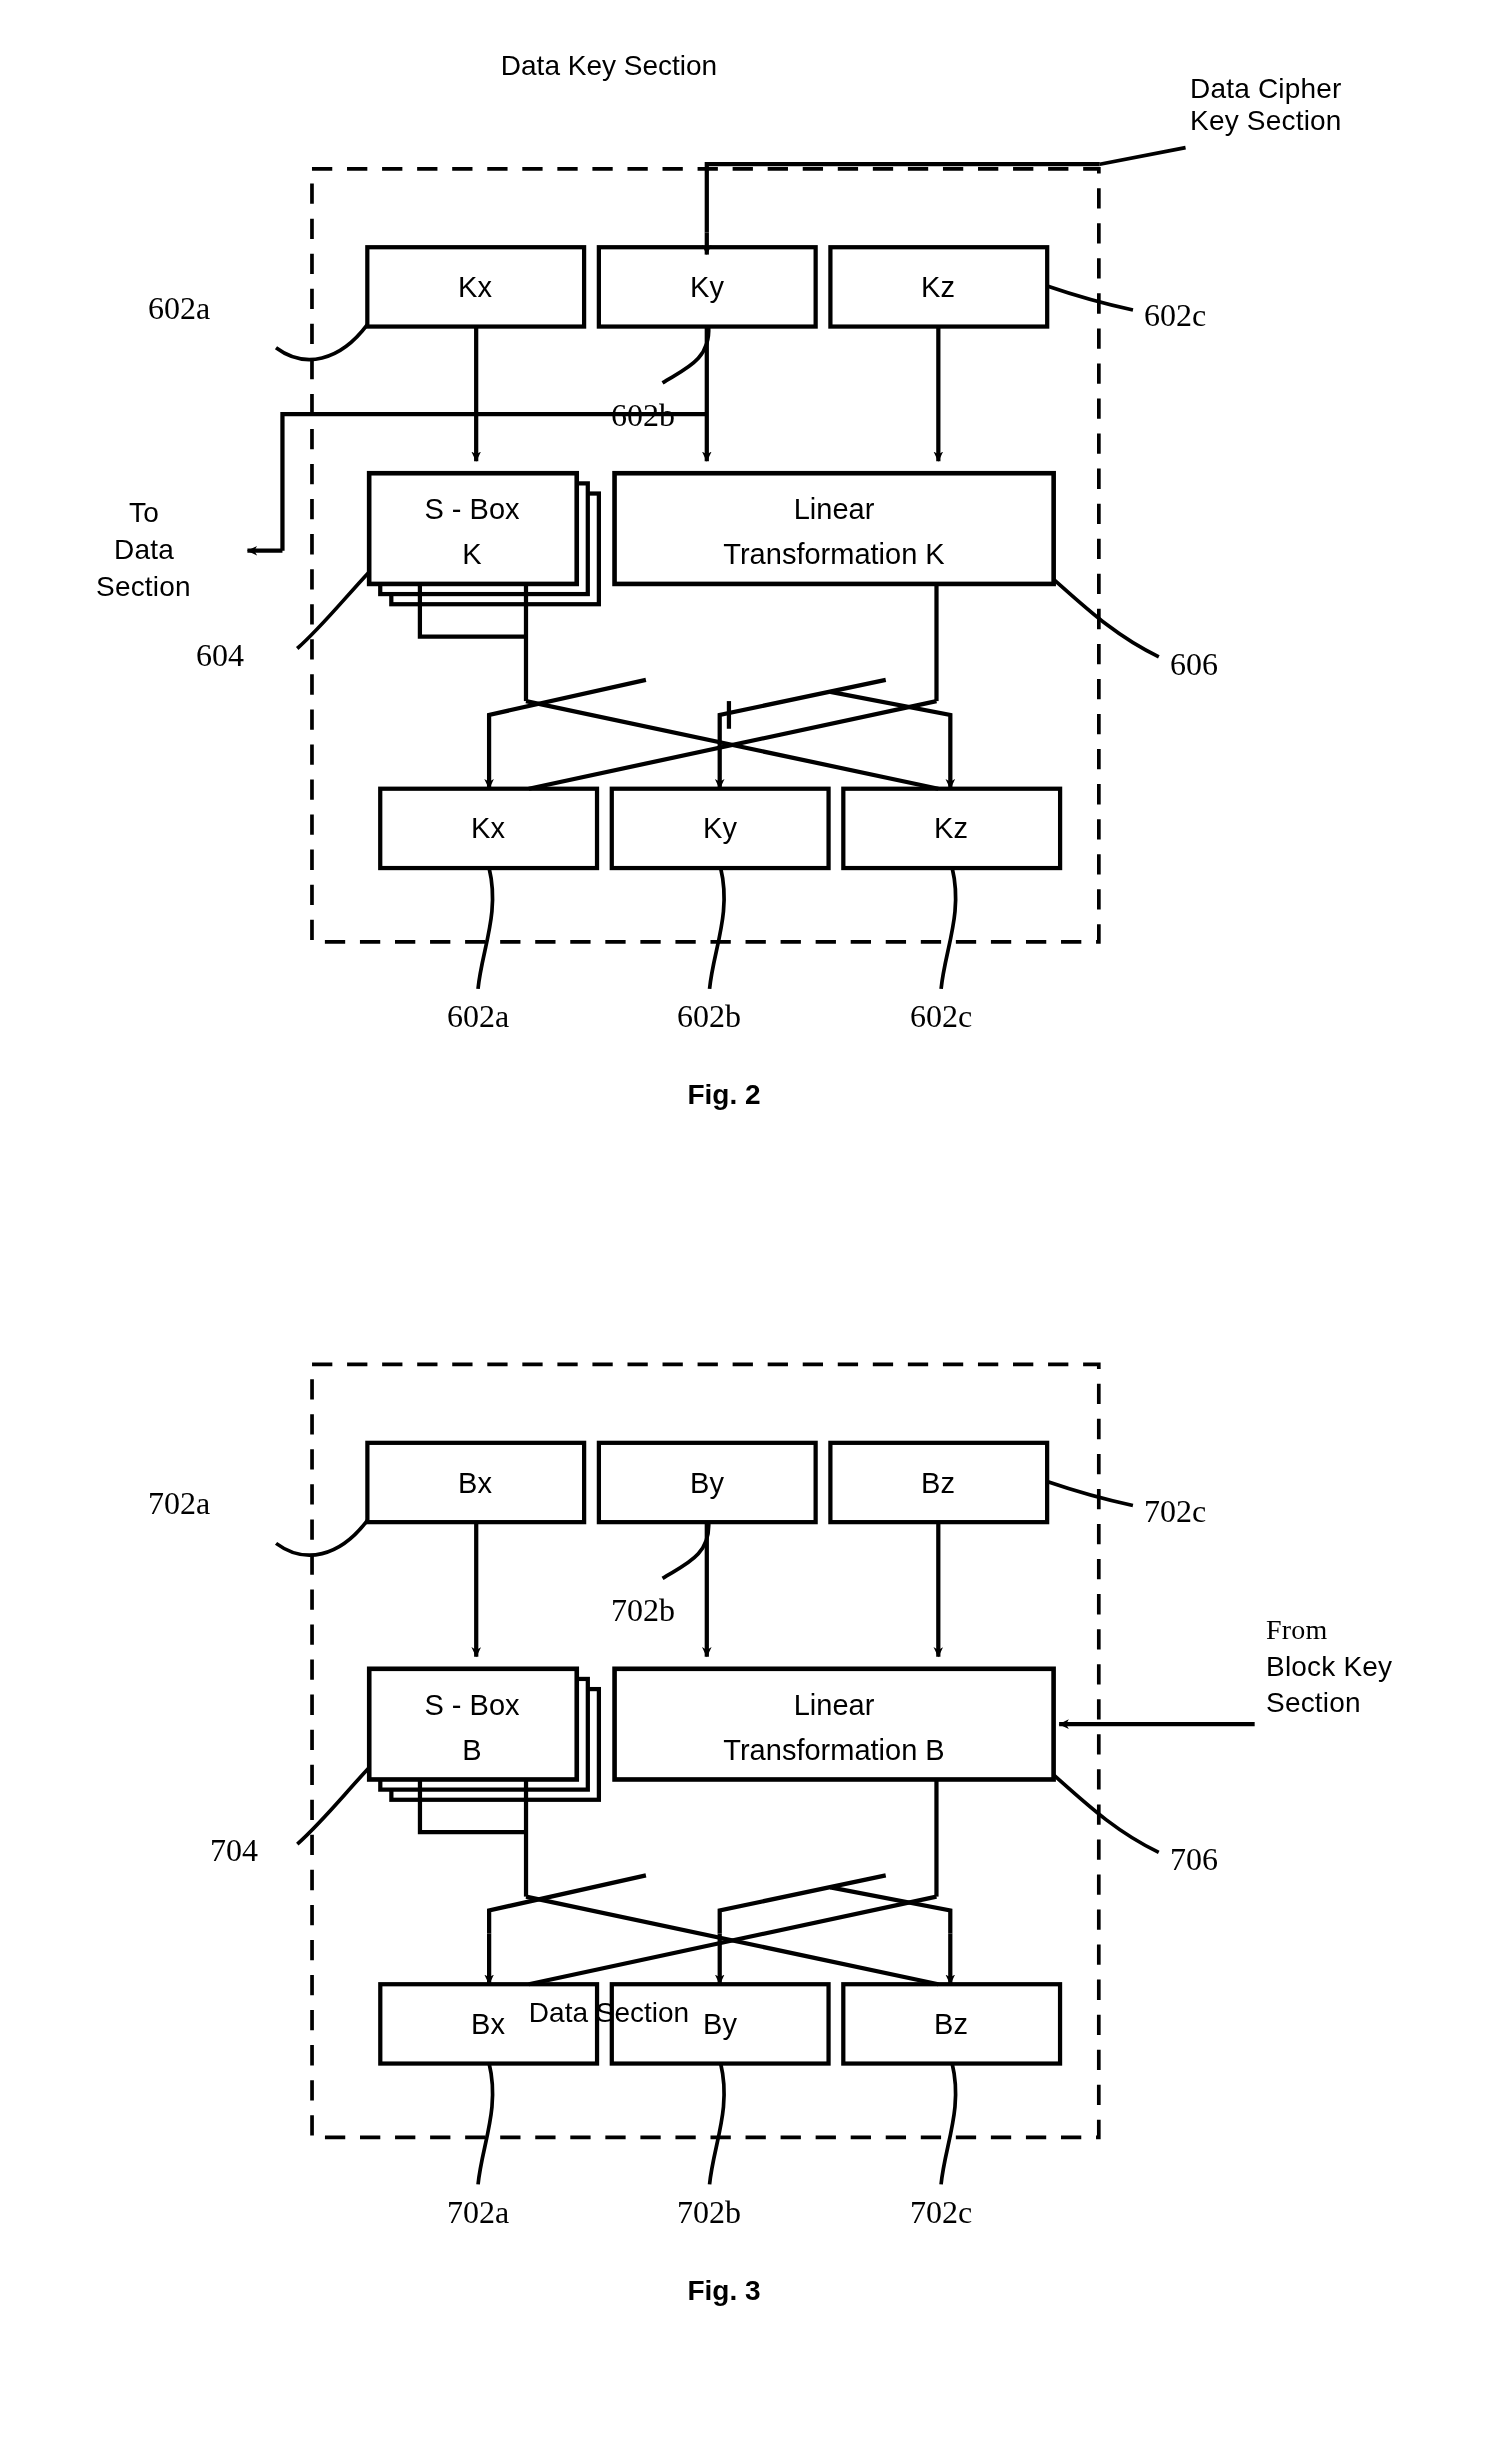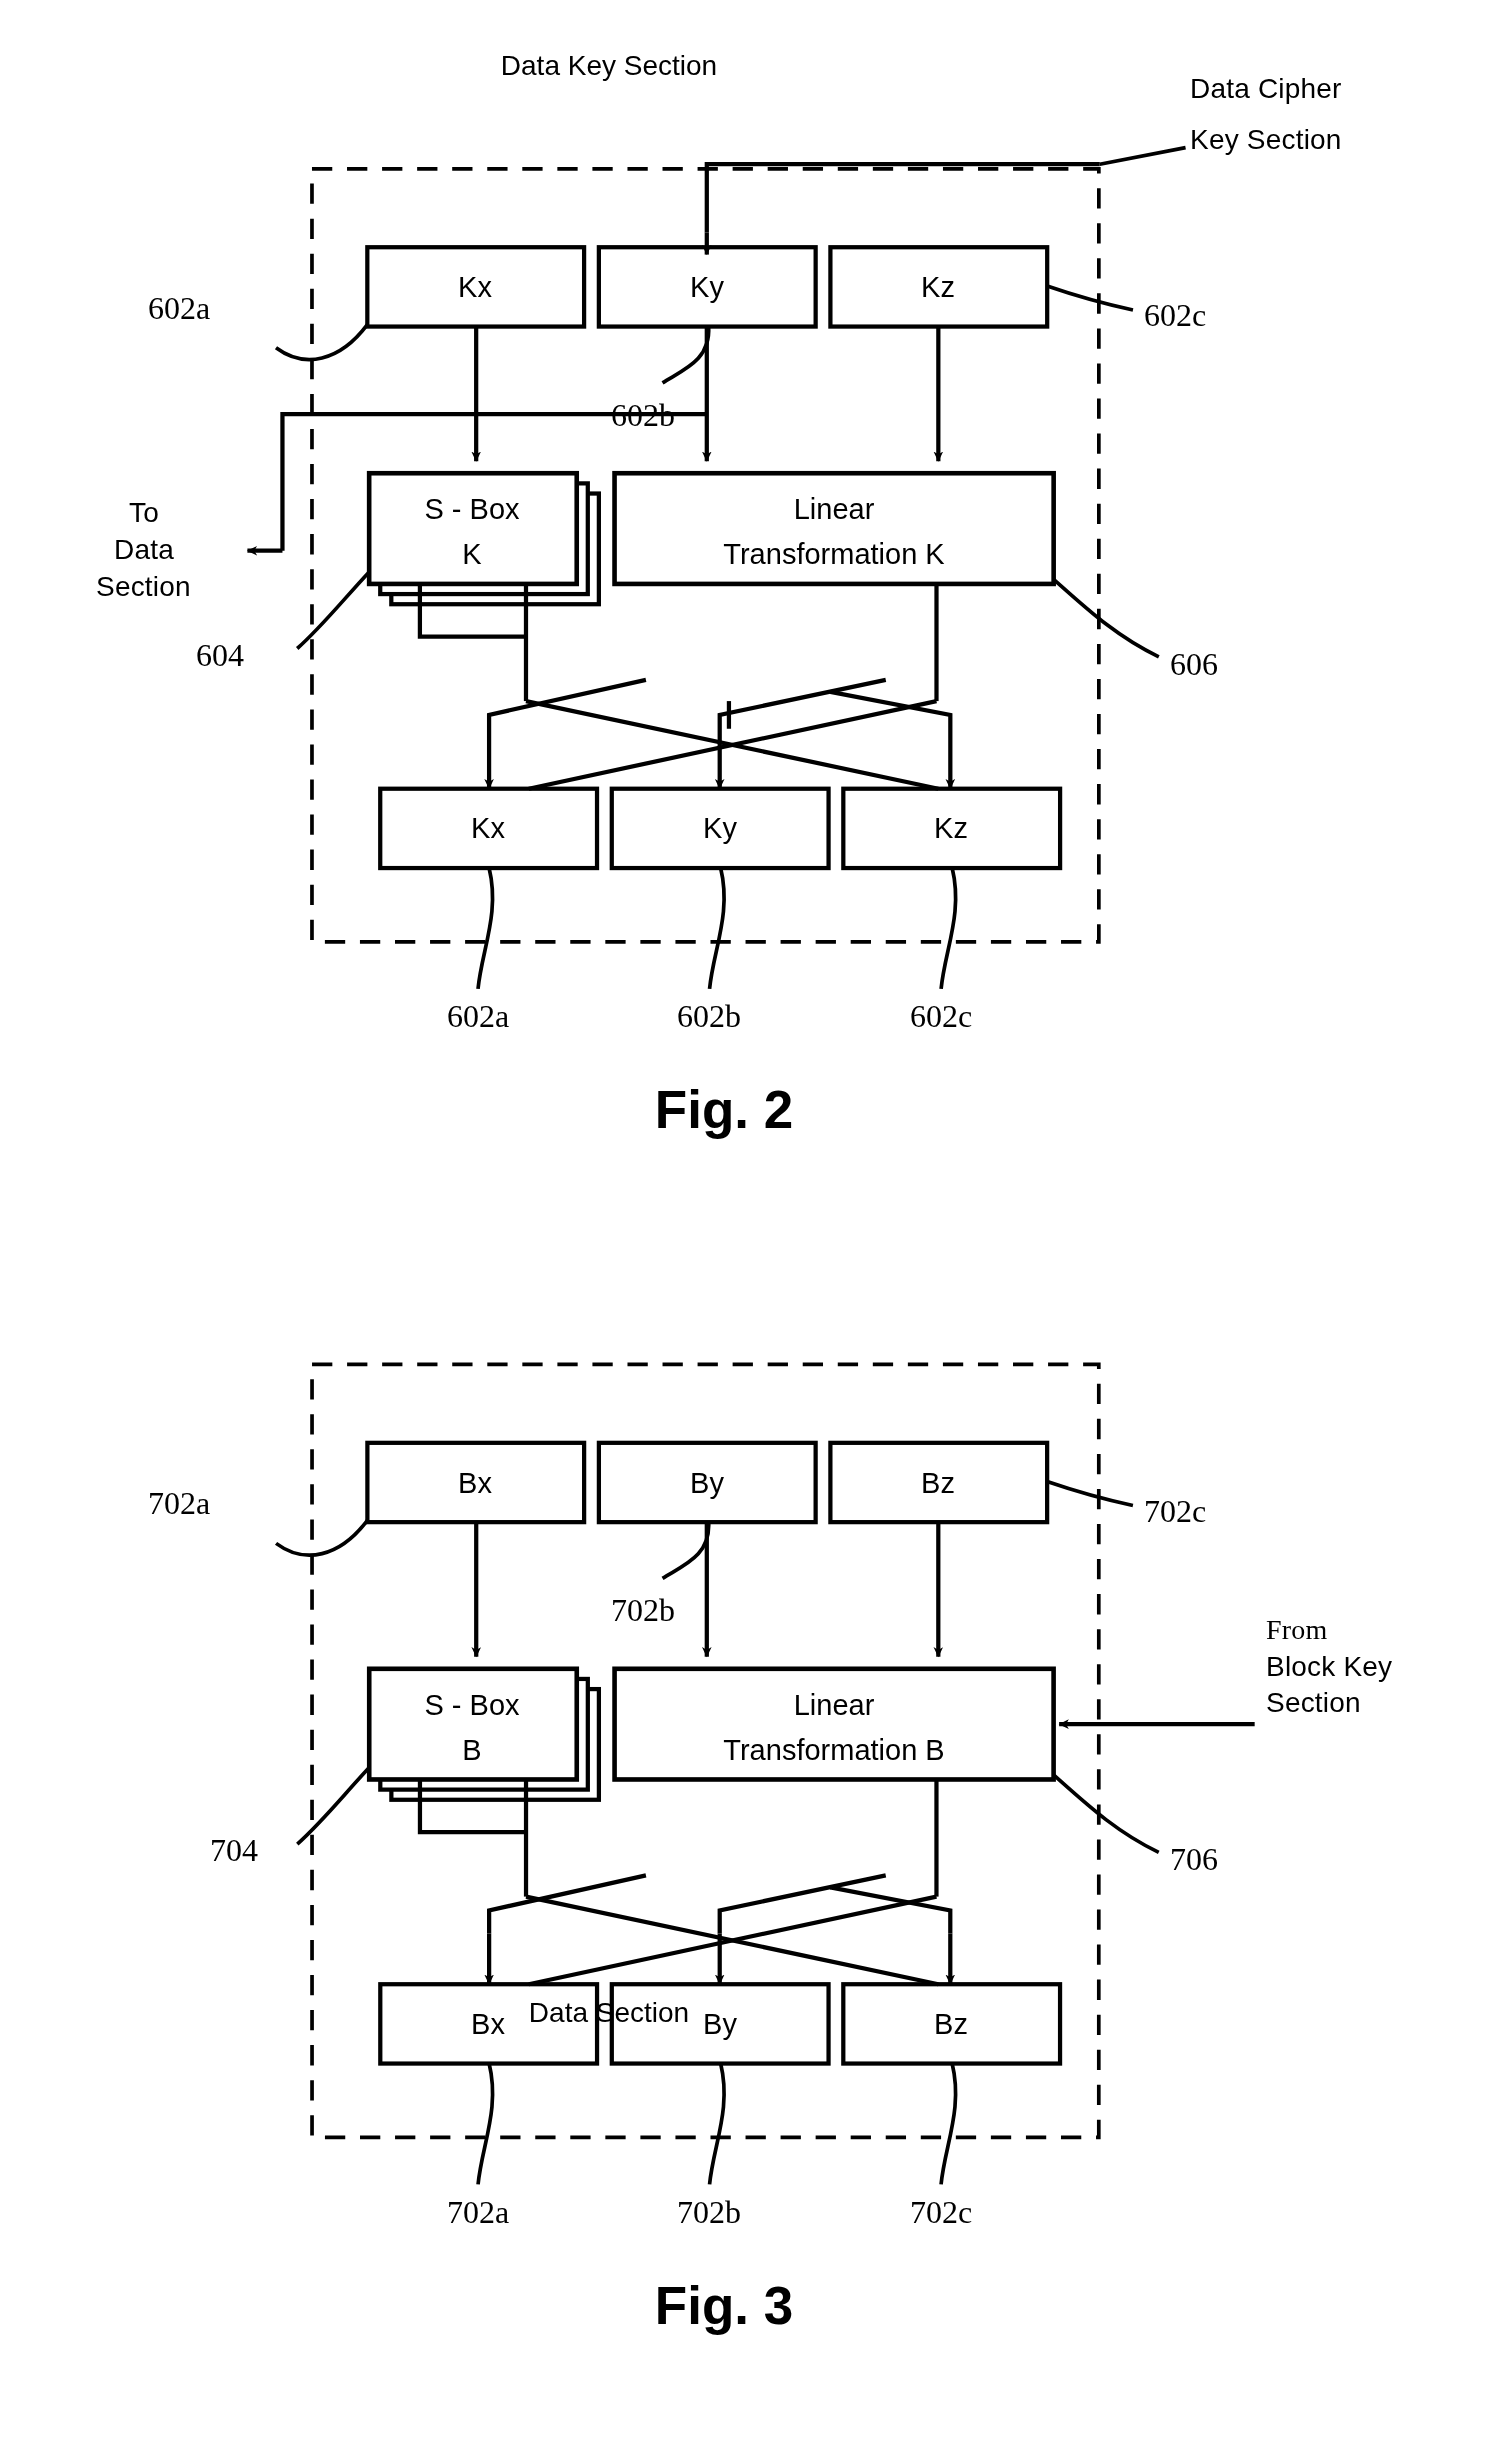--- a/index.html
+++ b/index.html
@@ -49,21 +49,21 @@
   .box-text {
     position: absolute;
     font-size: 29px;
     text-align: right;
     transform: translate(-50%, -50%);
     white-space: pre;
     line-height: 1.18;
   }
   .fig-caption {
     position: absolute;
-    font-size: 53px;
+    font-size: 28px;
     font-weight: bold;
     transform: translateX(-50%);
     white-space: pre;
   }
   .ref {
     position: absolute;
     font-size: 32px;
     white-space: pre;
     font-family: Liberation Serif, serif;
   }
@@ -148,21 +148,21 @@
 
         <path d="M1142 628 C1178 660 1210 690 1256 712" stroke-width="4"></path>
 
         <path d="M1192 178 L1285 160" stroke-width="4"></path>
       </g>
     </svg>
 
     <div class="section-title" style="left:609px; top:50px;">Data Key Section</div>
 
     <div class="lbl" style="left:1190px; top:72px;">Data Cipher</div>
-    <div class="lbl" style="left:1190px; top:104px;margin-top:19px;">Key Section</div>
+    <div class="lbl" style="left:1190px; top:104px;">Key Section</div>
 
     <div class="lbl" style="left:129px; top:496px;">To</div>
     <div class="lbl" style="left:114px; top:533px;">Data</div>
     <div class="lbl" style="left:96px; top:570px;">Section</div>
 
     <div class="box-text" style="left:475px; top:287px;">Kx</div>
     <div class="box-text" style="left:707px; top:287px;">Ky</div>
     <div class="box-text" style="left:938px; top:287px;">Kz</div>
 
     <div class="box-text" style="left:472px; top:509px;">S - Box</div>

